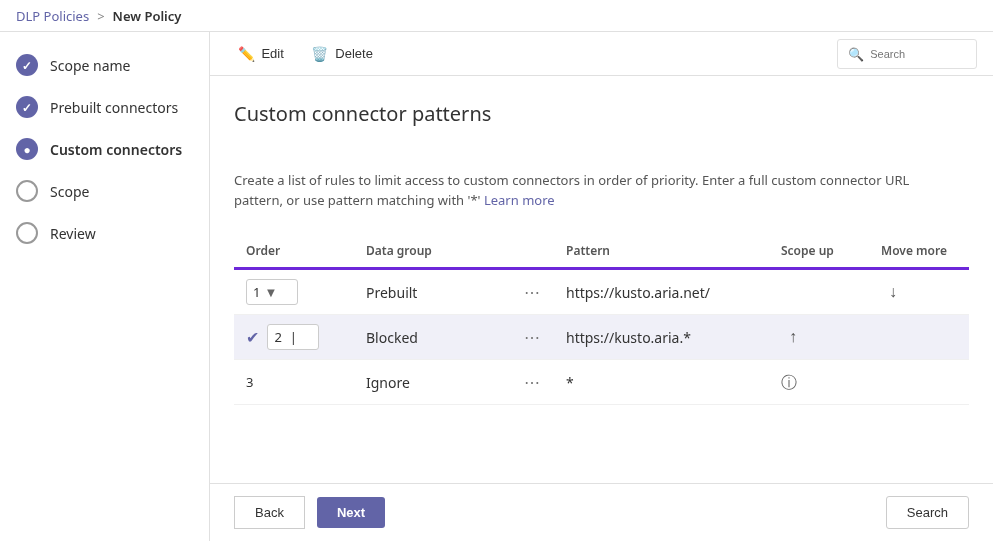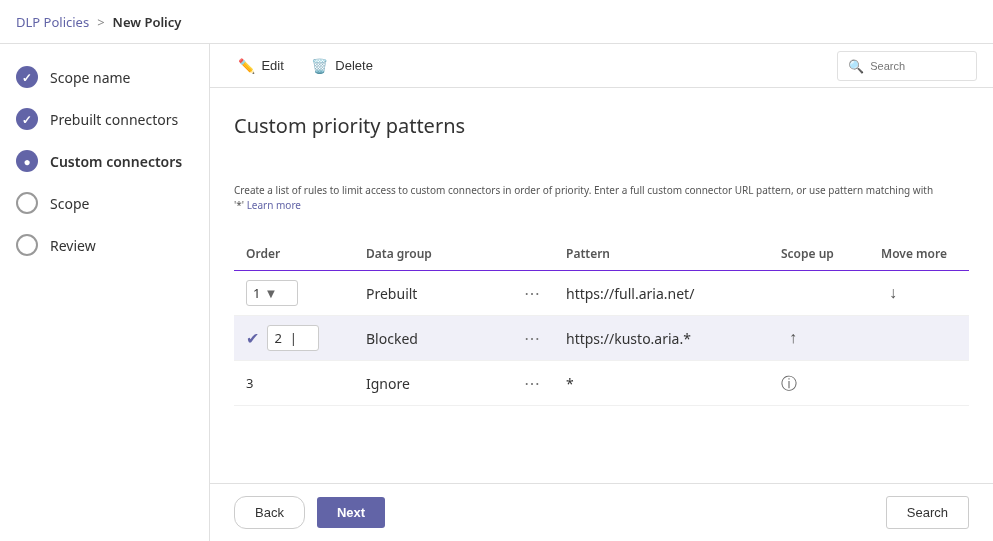--- a/index.html
+++ b/index.html
@@ -1,20 +1,20 @@
 <!DOCTYPE html>
 <html><head>
   <meta charset="utf-8">
   <style>
     * { box-sizing: border-box; margin: 0; padding: 0; }
     body { font-family: 'Segoe UI', system-ui, sans-serif; font-size: 14px; color: #333; background: #fff; height: 541px; width: 993px; overflow: hidden; display: flex; flex-direction: column; }
 
     
     .top-bar {
-      height: 44px;
+      height: 32px;
       border-bottom: 1px solid #e0e0e0;
       display: flex;
       align-items: center;
       padding: 0 16px;
       background: #fff;
     }
     .breadcrumb-container { display: flex; align-items: center; gap: 8px; flex: 1; }
     .breadcrumb-item { color: #6264a7; font-size: 13px; cursor: pointer; }
     .breadcrumb-sep { color: #888; font-size: 13px; }
     .breadcrumb-current { font-size: 13px; font-weight: 600; color: #333; }
@@ -77,28 +77,28 @@
     }
     .search-box input {
       border: none; outline: none; font-size: 11px; color: #333; width: 100%;
       background: transparent;
     }
     .search-icon-char { color: #777; font-size: 13px; }
 
     
     .page-content { padding: 24px 24px; }
     .page-title { font-size: 20px; font-weight: 400; color: #333; margin-bottom: 8px; }
-    .page-desc { font-size: 10px; color: #555; line-height: 1.5; margin-bottom: 24px; max-width: 700px; margin-top: 44px; }
+    .page-desc { font-size: 13px; color: #555; line-height: 1.5; margin-bottom: 24px; max-width: 700px; margin-top: 44px; }
     .page-desc a { color: #6264a7; text-decoration: none; }
 
     
     .connector-table { width: 100%; border-collapse: collapse; }
     .connector-table th {
       text-align: left; padding: 8px 12px; font-size: 12px; font-weight: 600;
-      color: #555; border-bottom: 1px solid #6d28d9;
+      color: #555; border-bottom: 3px solid #6d28d9;
     }
     .connector-table td { padding: 0; border-bottom: 1px solid #f0f0f0; }
     .connector-table tr.highlighted { background: #f0f0f8; }
 
     .cell-inner {
       display: flex; align-items: center; padding: 10px 12px; height: 44px;
     }
 
     .order-select-box {
       display: flex; align-items: center; border: 1px solid #ccc; border-radius: 3px;
@@ -128,21 +128,21 @@
     .footer {
       border-top: 1px solid #e0e0e0;
       padding: 12px 24px;
       display: flex;
       align-items: center;
       gap: 12px;
       background: #fff;
     }
     .btn-back {
       padding: 8px 20px; border: 1px solid #ccc; background: #fff;
-      border-radius: 12px; cursor: pointer; font-size: 13px; color: #333;
+      border-radius: 0; cursor: pointer; font-size: 13px; color: #333;
     }
     .btn-next {
       padding: 8px 20px; border: none; background: #6264a7;
       border-radius: 3px; cursor: pointer; font-size: 13px; color: #fff; font-weight: 600;
     }
     .footer-spacer { flex: 1; }
     .btn-cancel {
       padding: 8px 20px; border: 1px solid #ccc; background: #fff;
       border-radius: 3px; cursor: pointer; font-size: 13px; color: #333;
     }
@@ -213,21 +213,21 @@
       <div class="toolbar-spacer"></div>
       <div class="search-box">
         <span class="search-icon-char">🔍</span>
         <input type="text" placeholder="Search" style="">
       </div>
     </div>
 
     <div class="content-area">
       <div class="page-content">
 
-        <h1 class="page-title">Custom priority patterns</h1>
+        <h1 class="page-title">Custom connector patterns</h1>
         <p class="page-desc">
           <span>Create a list of rules to limit access to custom connectors in order of priority. Enter a full custom connector URL pattern, or use pattern matching with '*'</span>
           <a href="#">Learn more</a>
         </p>
 
         <table class="connector-table">
           <thead>
             <tr>
               <th style="width:120px">Order</th>
               <th style="width:160px">Data group</th>
@@ -253,21 +253,21 @@
                   <span>Prebuilt</span>
                 </div>
               </td>
               <td>
                 <div class="cell-inner" style="padding:10px 4px;">
                   <button class="three-dots-btn">⋯</button>
                 </div>
               </td>
               <td>
                 <div class="cell-inner">
-                  <span>https://full.aria.net/</span>
+                  <span>https://kusto.aria.net/</span>
                 </div>
               </td>
               <td>
                 <div class="cell-inner"></div>
               </td>
               <td>
                 <div class="cell-inner">
                   <button class="move-btn">↓</button>
                 </div>
               </td>

